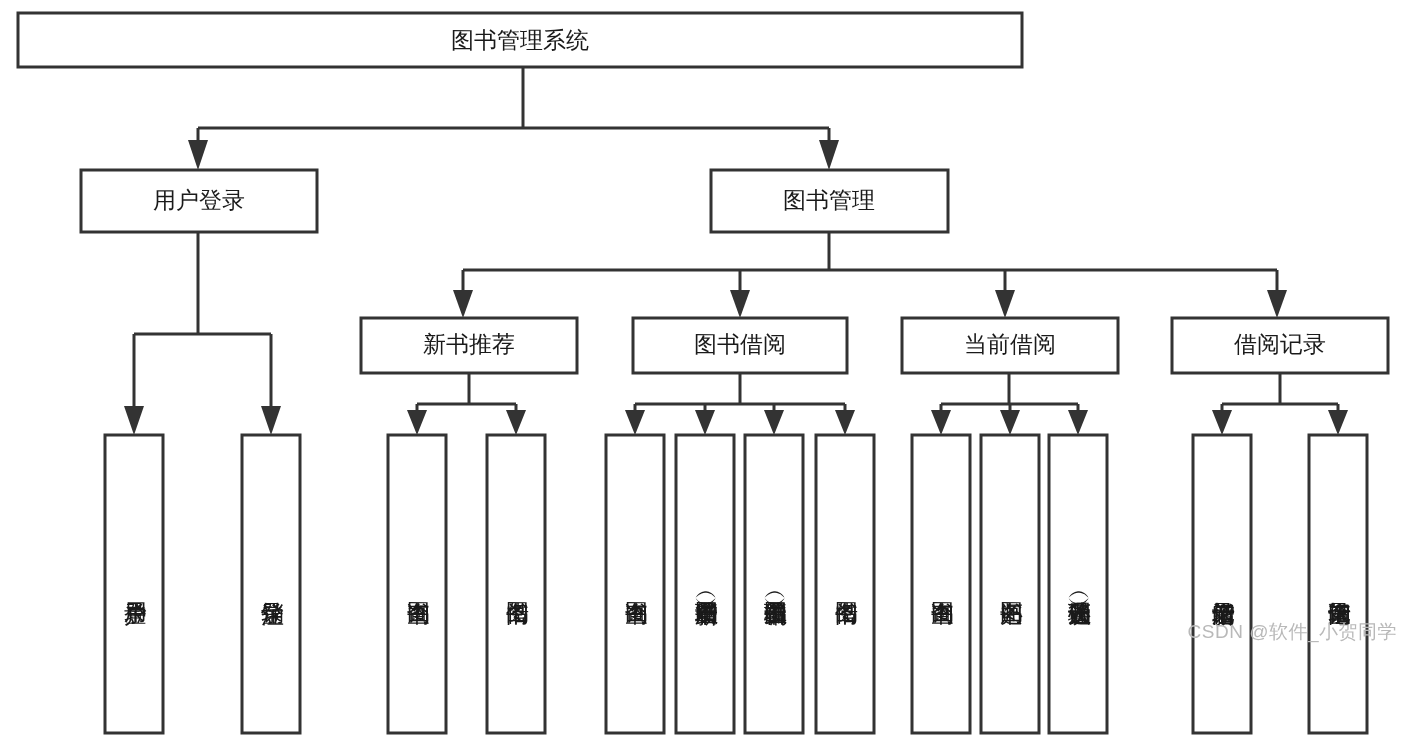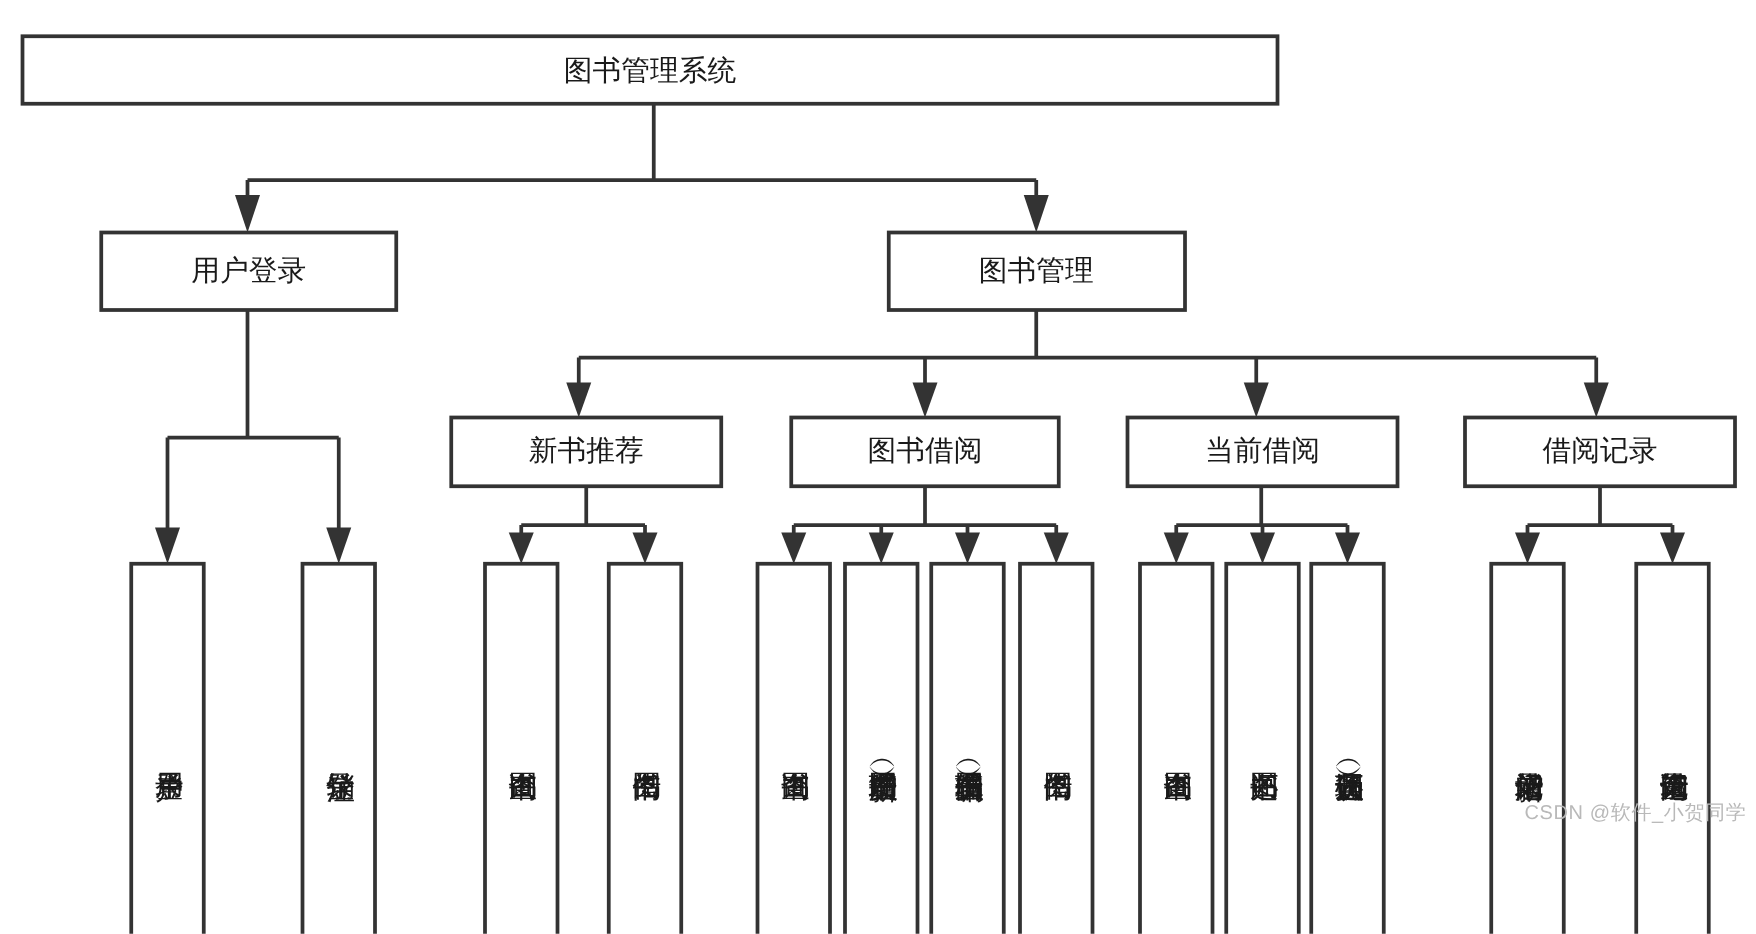--- a/index.html
+++ b/index.html
@@ -10,21 +10,21 @@
   body {
     width: 1405px;
     height: 747px;
     font-family: "Liberation Sans", "DejaVu Sans", sans-serif;
     overflow: hidden;
     position: relative;
   }
   #diagram-root {
     position: absolute;
     left: 0;
-    top: 16px;
+    top: 0;
     width: 1405px;
     height: 649px;
     text-align: center;
   }
   svg.diagram {
     display: block;
     width: 1405px;
     height: 747px;
   }
   .node-box {
@@ -51,21 +51,21 @@
     font-size: 23px;
   }
   .label-v {
     font-size: 23px;
   }
   .watermark {
     position: absolute;
     right: 8px;
     bottom: 4px;
     font-family: "Liberation Sans", "DejaVu Sans", sans-serif;
-    font-size: 16px;
+    font-size: 19px;
     color: #b9b9b9;
     white-space: nowrap;
     letter-spacing: 0.5px;
     pointer-events: none;
   }
 </style>
 </head>
 <body>
 
 <div id="diagram-root">

